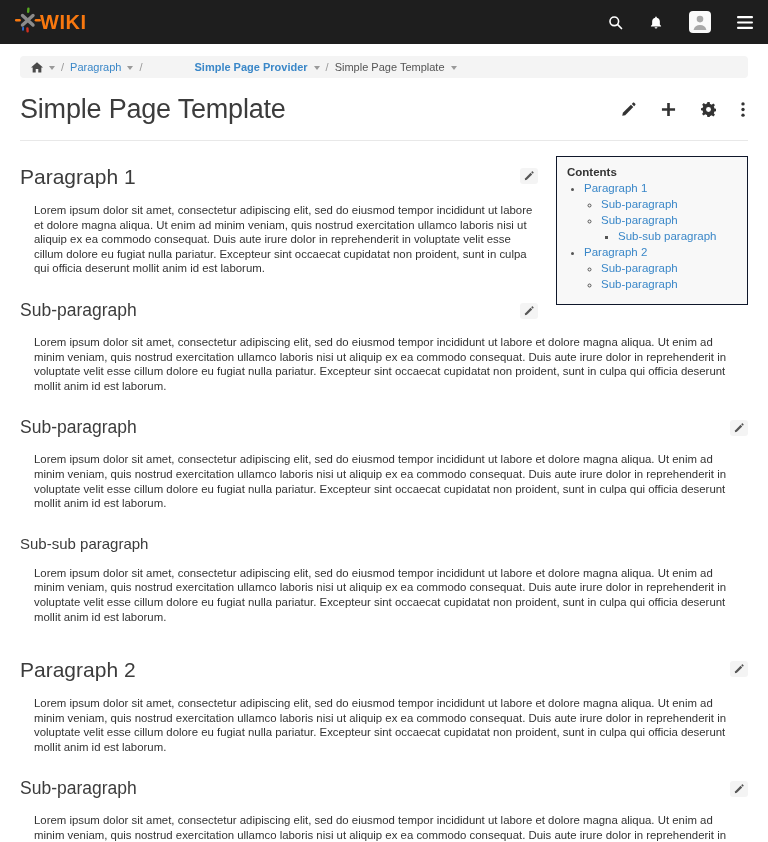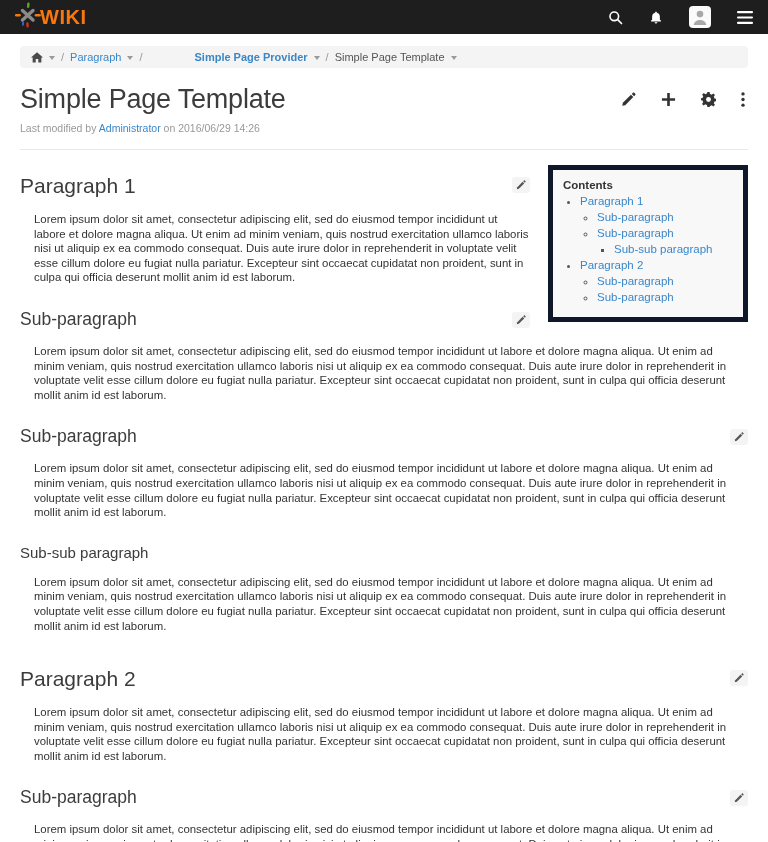--- a/index.html
+++ b/index.html
@@ -1,21 +1,21 @@
 <!DOCTYPE html>
 <html><head>
 <meta charset="utf-8">
 <style>
   html,body{margin:0;padding:0;background:#fff;}
   body{width:768px;font-family:"Liberation Sans","DejaVu Sans",sans-serif;color:#333;}
   a{text-decoration:none;cursor:pointer;}
   button{cursor:pointer;}
 
   
-  .navbar{height:34px;background:#1e1e1e;display:flex;align-items:center;justify-content:space-between;padding:0 15px;}
+  .navbar{height:44px;background:#1e1e1e;display:flex;align-items:center;justify-content:space-between;padding:0 15px;}
   .logo{display:flex;align-items:center;gap:0;}
   .logo-word{color:#f8780f;font-size:20px;font-weight:700;letter-spacing:.5px;line-height:1;margin-left:-1px;}
   .nav-icons{display:flex;align-items:center;gap:26px;}
   .nav-btn{background:none;border:0;padding:0;display:flex;align-items:center;}
 
   
   .breadcrumb{margin:12px 20px 0;background:#f4f4f4;border-radius:4px;padding:5px 11px;display:flex;align-items:center;gap:6px;font-size:11px;color:#777;}
   .crumb-home{display:flex;align-items:center;}
   .crumb-link{color:#3a87c8;}
   .crumb-link.bold{font-weight:700;margin-left:46px;}
@@ -28,21 +28,21 @@
   .title-row{display:flex;justify-content:space-between;align-items:flex-start;margin-top:16px;}
   .page-title{font-size:27px;font-weight:400;margin:0;color:#3c3c3c;letter-spacing:-.2px;}
   .page-actions{display:flex;gap:25px;margin-top:8px;padding-right:3px;}
   .action-btn{background:none;border:0;padding:0;display:flex;align-items:center;}
   .doc-meta{font-size:10.5px;color:#999;margin:7px 0 0;}
   .doc-meta a{color:#3a87c8;}
   .divider{border:0;border-top:1px solid #e8e8e8;margin:15px 0 0;}
 
   
   .content{padding-top:15px;min-height:600px;}
-  .toc{float:right;width:170px;background:#f8f8f8;border:5px solid #0f172a;padding:9px 10px 11px;margin:0 0 12px 18px;font-size:11.5px;}
+  .toc{float:right;width:170px;background:#f8f8f8;border:1px solid #0f172a;padding:9px 10px 11px;margin:0 0 12px 18px;font-size:11.5px;}
   .toc-title{font-weight:700;color:#333;}
   .toc ul{margin:3px 0 0;padding-left:17px;list-style:disc;}
   .toc ul ul{margin:0;list-style:circle;}
   .toc ul ul ul{list-style:square;}
   .toc li{margin:2px 0;line-height:14px;color:#555;}
   .toc a{color:#3a87c8;}
 
   .sec-title{font-weight:400;color:#3c3c3c;margin:24px 0 7px;}
   .sec-h1{font-size:21px;margin-top:34px;}
   .sec-h2{font-size:17.5px;}
@@ -144,21 +144,20 @@
       <button class="action-btn" title="More actions">
         <svg width="4" height="15" viewBox="0 0 4 16" fill="#333">
           <circle cx="2" cy="2" r="1.8"></circle>
           <circle cx="2" cy="8" r="1.8"></circle>
           <circle cx="2" cy="14" r="1.8"></circle>
         </svg>
       </button>
     </div>
   </div>
 
-  <p class="doc-meta"><span>Last modified by</span> <a>Administrator</a> <span>on 2016/06/29 14:26</span></p>
 
   <hr class="divider">
 
   <div class="content">
     <aside class="toc">
       <div class="toc-title">Contents</div>
       <div id="toc-body">
           <ul>
             <li><a>Paragraph 1</a><ul>
                 <li><a>Sub-paragraph</a></li>

